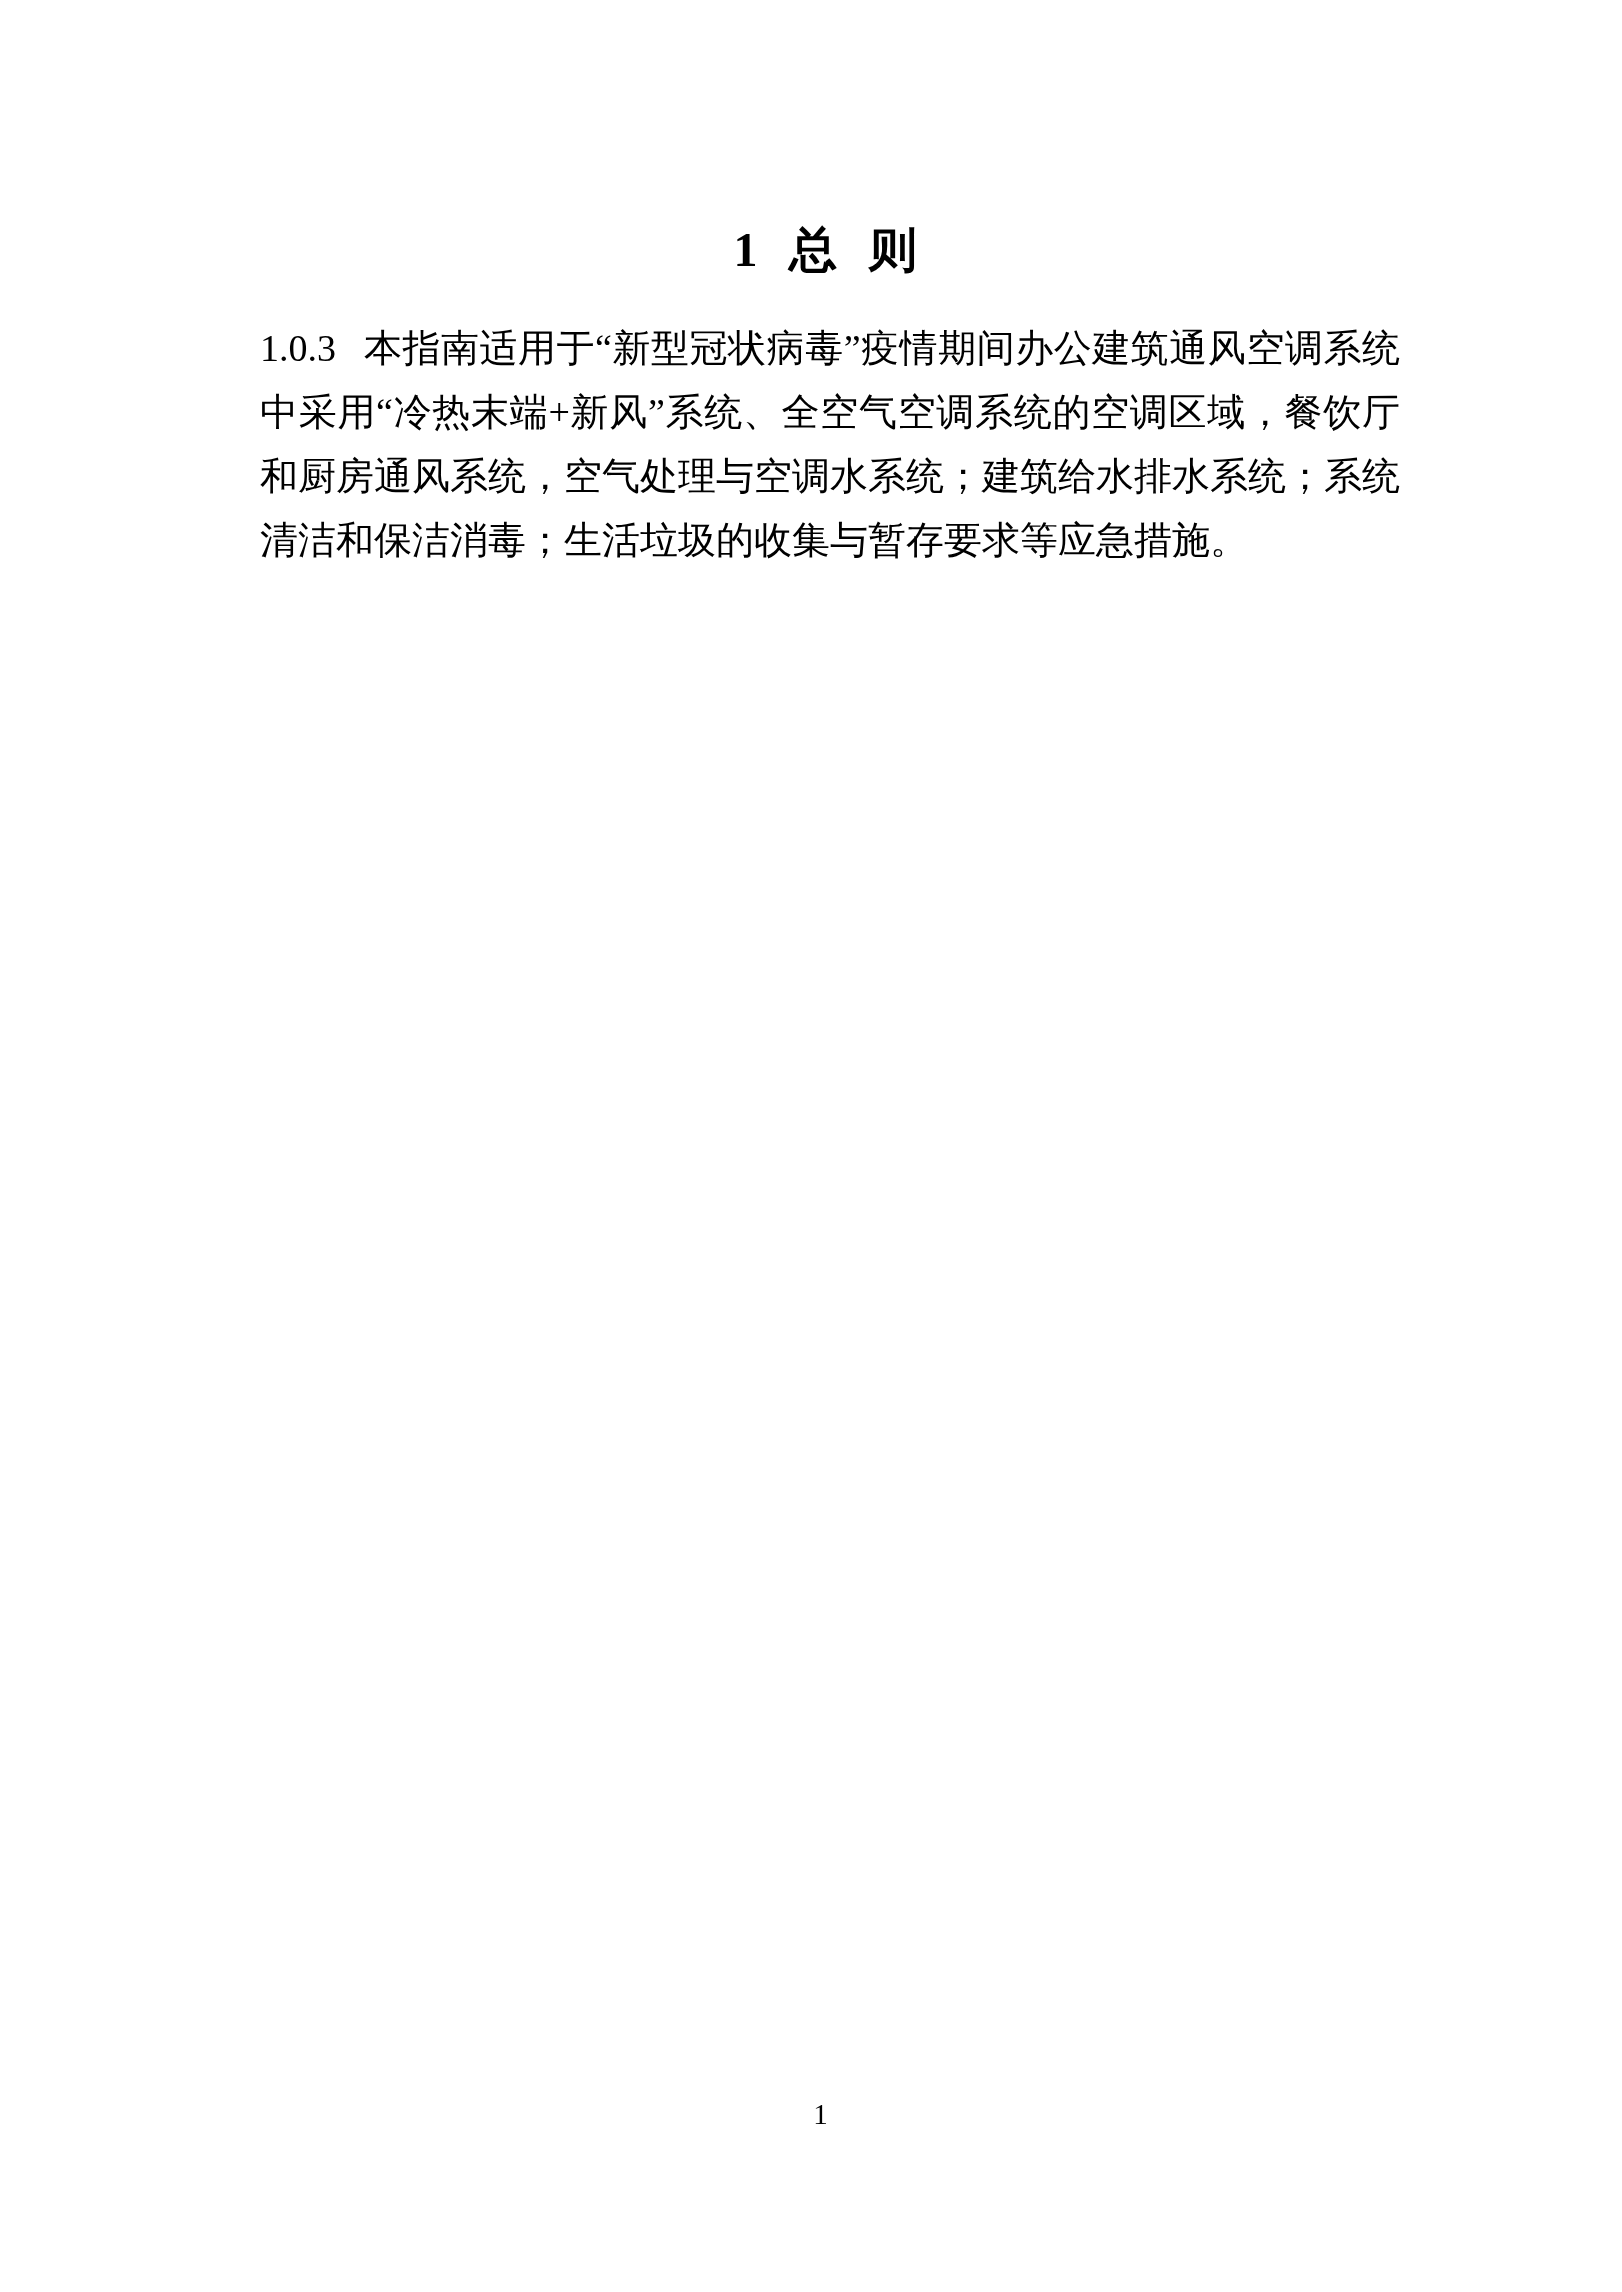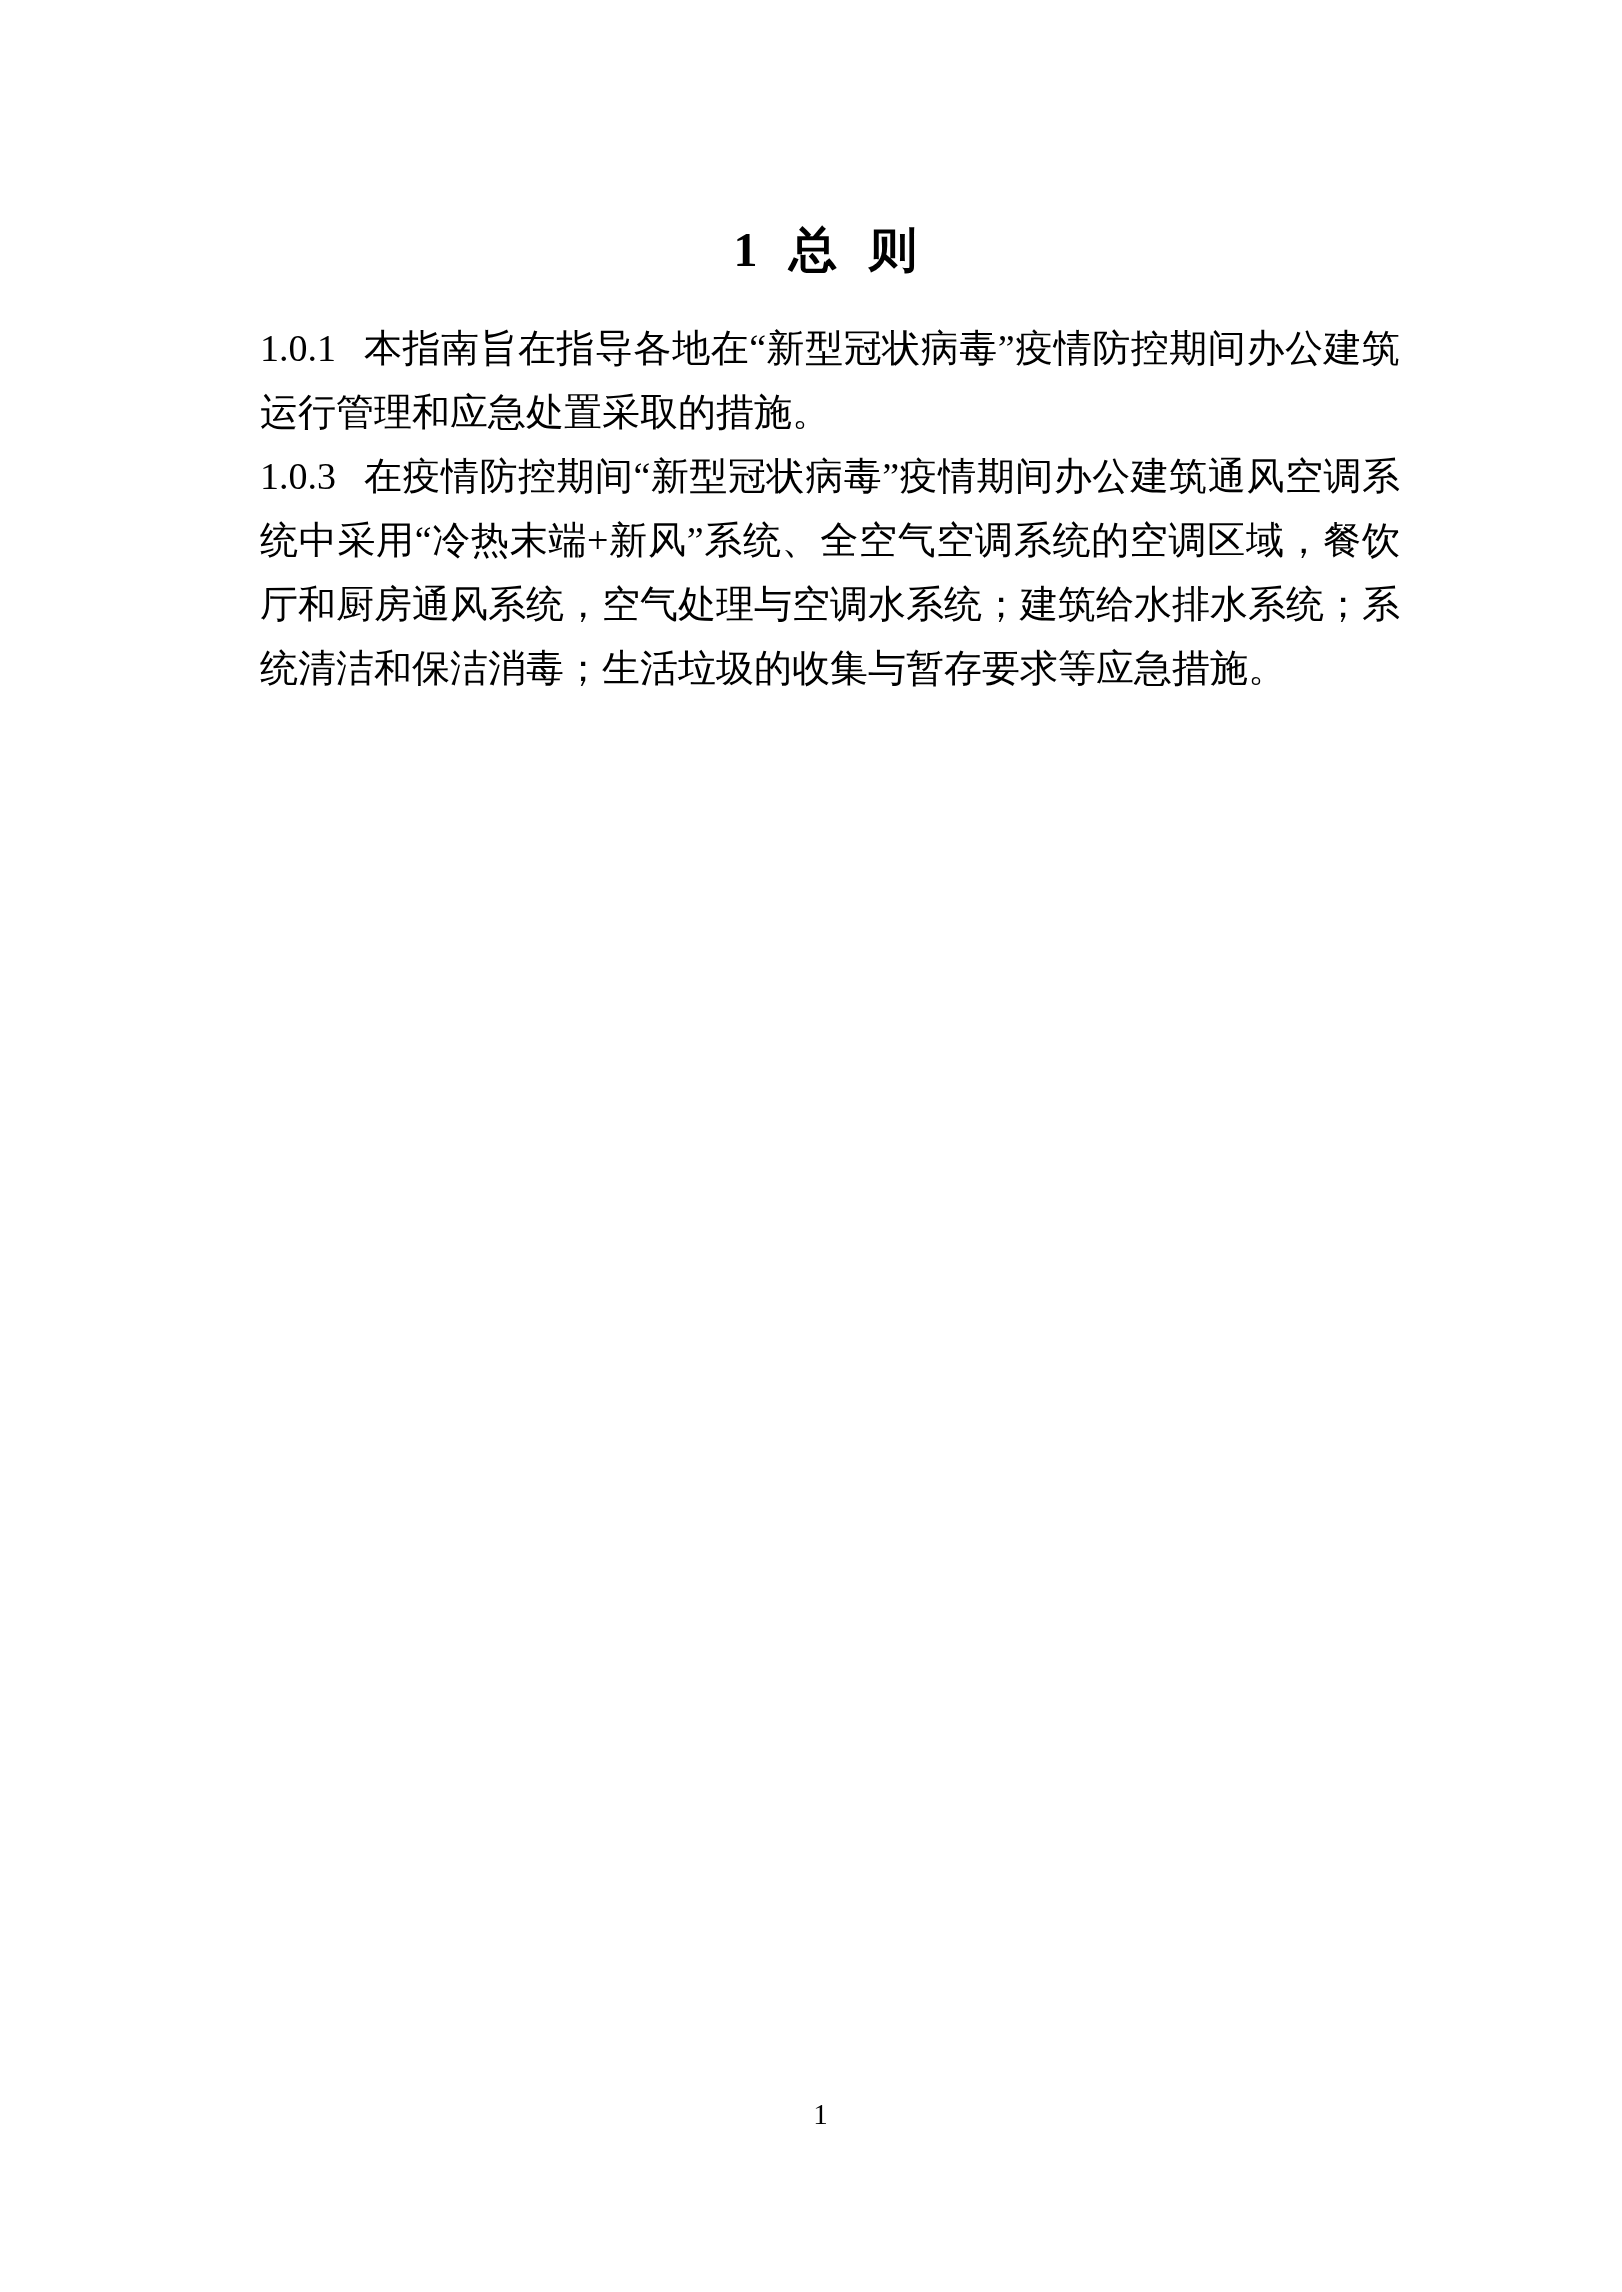--- a/index.html
+++ b/index.html
@@ -56,24 +56,23 @@
 </style>
 </head>
 <body>
 
 <div class="page">
 
   <h1 class="title">1 总 则</h1>
 
   <div class="body">
 
-    <p class="para"><span class="clause-label">1.0.1</span><span>本指南旨在指导各地在“新型冠状病毒”疫情防控期间办公建筑运行管理和应急处置采取的措施。</span></p>
 
 
-    <p class="para"><span class="clause-label">1.0.3</span><span>在疫情防控期间“新型冠状病毒”疫情期间办公建筑通风空调系统中采用“冷热末端+新风”系统、全空气空调系统的空调区域，餐饮厅和厨房通风系统，空气处理与空调水系统；建筑给水排水系统；系统清洁和保洁消毒；生活垃圾的收集与暂存要求等应急措施。</span></p>
+    <p class="para"><span class="clause-label">1.0.3</span><span>本指南适用于“新型冠状病毒”疫情期间办公建筑通风空调系统中采用“冷热末端+新风”系统、全空气空调系统的空调区域，餐饮厅和厨房通风系统，空气处理与空调水系统；建筑给水排水系统；系统清洁和保洁消毒；生活垃圾的收集与暂存要求等应急措施。</span></p>
 
 
   </div>
 
   <div class="page-footer">1</div>
 
 </div>
 
 
 </body></html>

